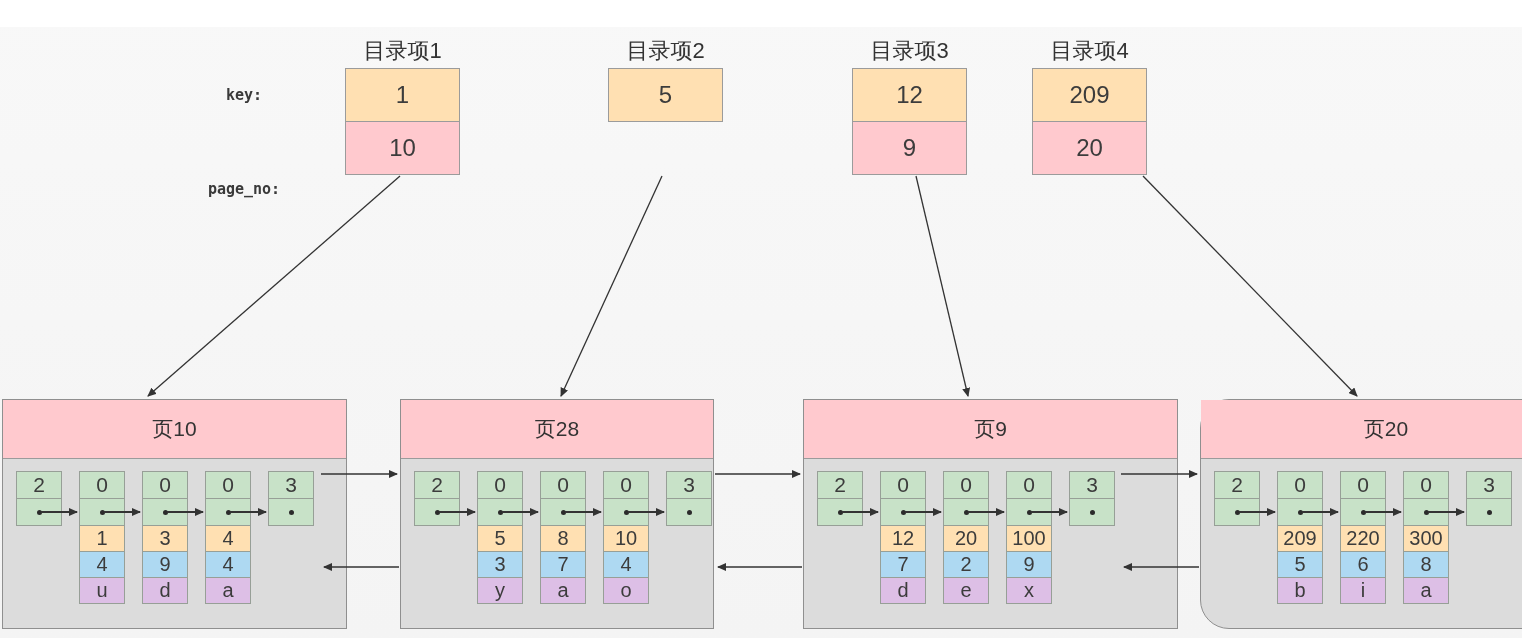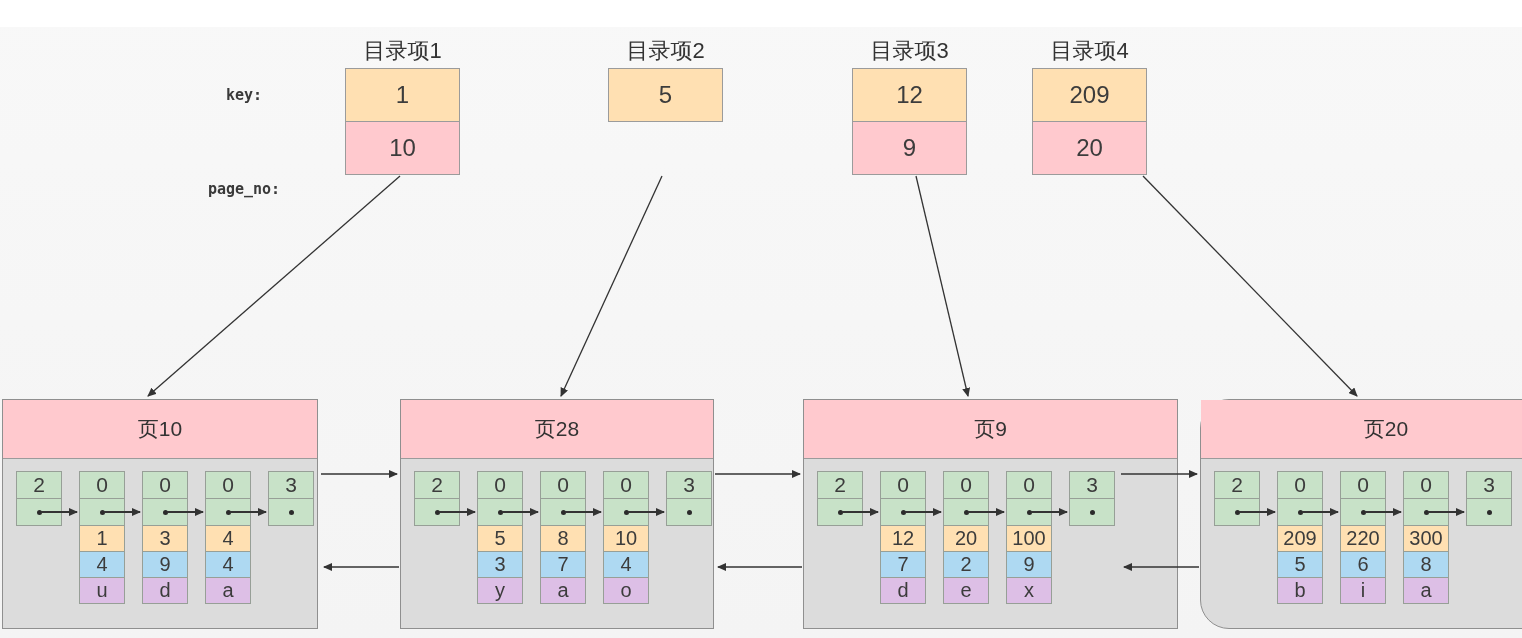--- a/index.html
+++ b/index.html
@@ -73,21 +73,21 @@
     <div class="entry-cell entry-key">12</div>
     <div class="entry-cell entry-page">9</div>
   </div>
   <div class="entry e4">
     <div class="entry-title">目录项4</div>
     <div class="entry-cell entry-key">209</div>
     <div class="entry-cell entry-page">20</div>
   </div>
 
   <div id="pages">
-      <div class="page" style="left: 2px; width: 316px;">
+      <div class="page" style="left: 2px; width: 345px;">
         <div class="page-head">页10</div>
         <div class="page-body">
           <div class="col" style="left: 13px;">
             <div class="cell c-type">2</div>
             <div class="cell c-ptr">
               <div class="dot"></div>
             </div>
           </div>
           <div class="col" style="left: 76px;">
             <div class="cell c-type">0</div>

